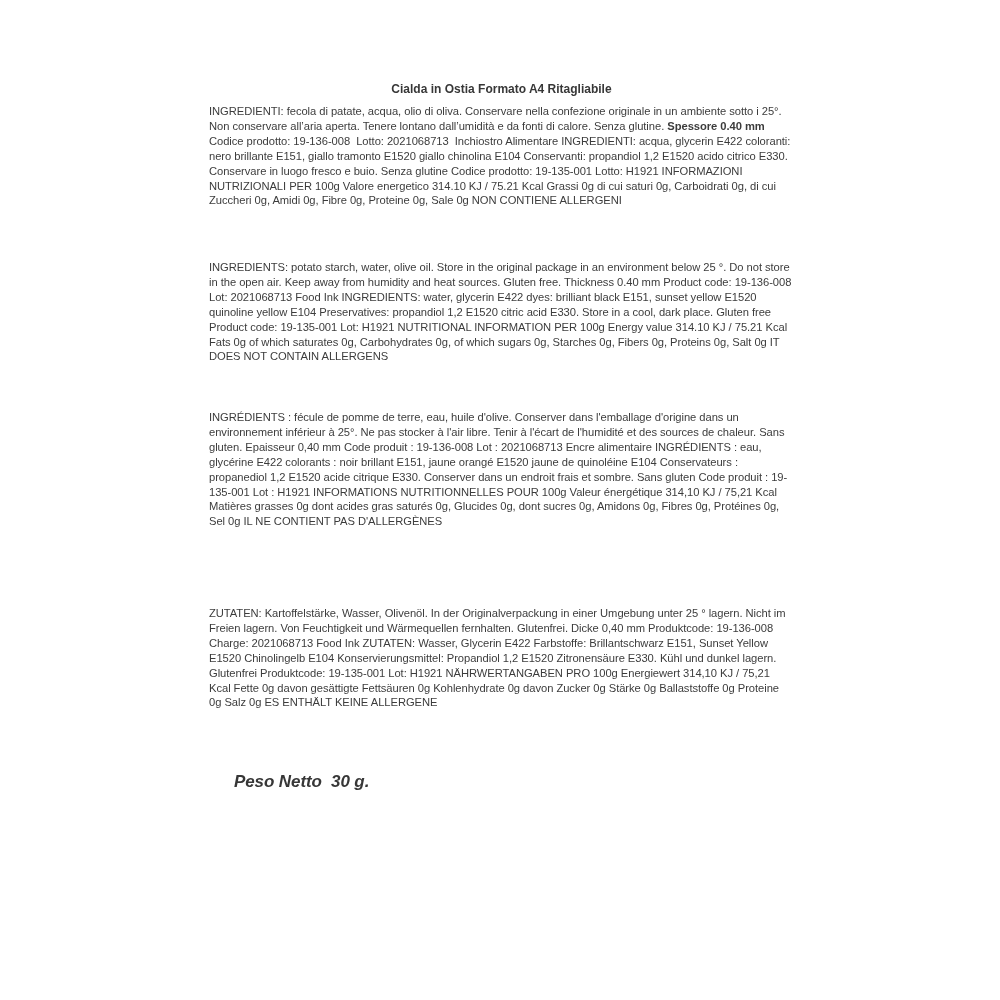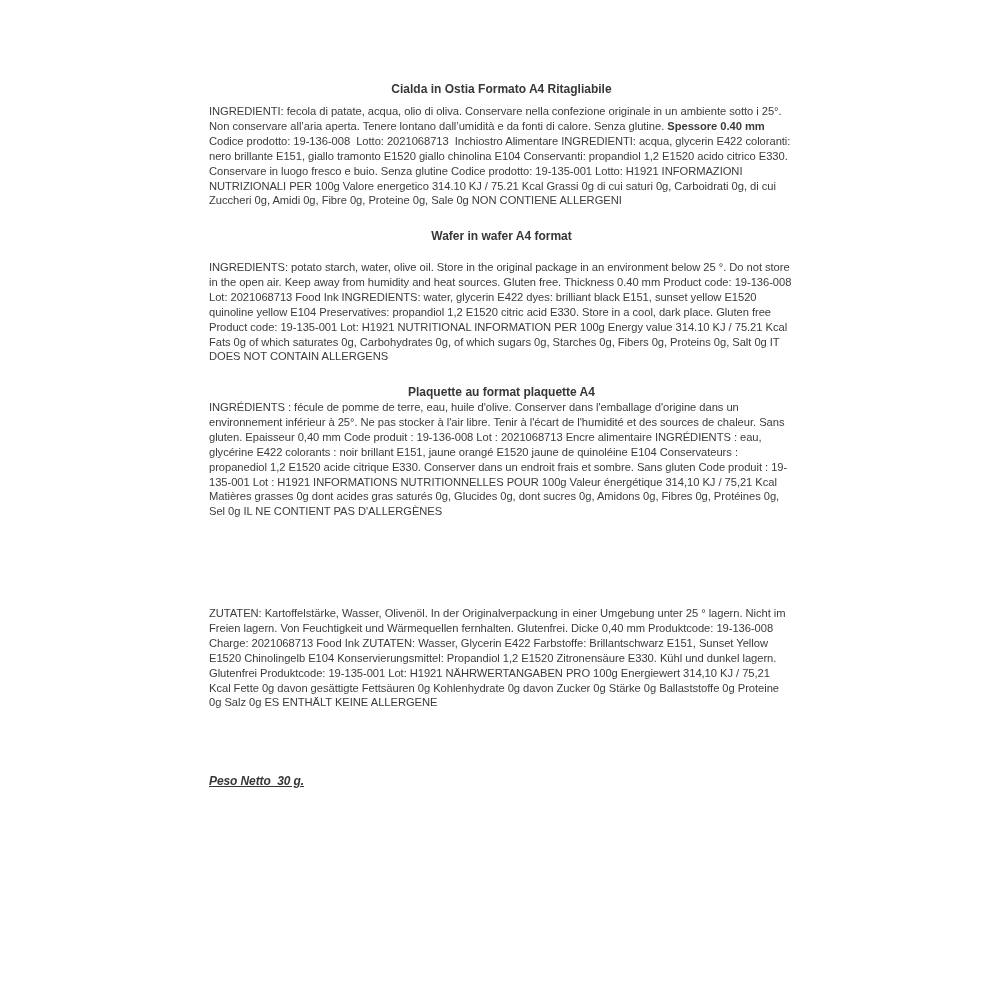--- a/index.html
+++ b/index.html
@@ -44,52 +44,50 @@
     text-align: left;
     color: #3c3c3c;
   }
   .para .seg-bold {
     font-weight: 600;
     text-align: right;
   }
   .footer-line {
     font-weight: bold;
     font-style: italic;
-    text-decoration: underline;
-    font-size: 12px;
+    font-size: 17px;
     line-height: 15px;
     letter-spacing: -0.1px;
     white-space: pre;
     color: #373737;
+    margin-left: 25px;
   }
   
   .h-it   { top: 82px; }
   .p-it   { top: 104px; }
   .h-en   { top: 229px; }
   .p-en   { top: 260px; }
   .h-fr   { top: 385px; }
-  .p-fr   { top: 400px; }
+  .p-fr   { top: 410px; }
   .h-de   { top: 556px; }
   .p-de   { top: 606px; }
   .f-peso { top: 774px; }
   .f-conf { top: 841px; }
 </style>
 </head>
 <body>
 
 <div class="page">
   <div class="doc">
 
     <div class="heading h-it">Cialda in Ostia Formato A4 Ritagliabile</div>
     <p class="para p-it"><span>INGREDIENTI: fecola di patate, acqua, olio di oliva. Conservare nella confezione originale in un ambiente sotto i 25°. Non conservare all’aria aperta. Tenere lontano dall’umidità e da fonti di calore. Senza glutine. </span><span class="seg-bold">Spessore 0.40 mm</span><span> Codice prodotto: 19-136-008  Lotto: 2021068713  Inchiostro Alimentare INGREDIENTI: acqua, glycerin E422 coloranti: nero brillante E151, giallo tramonto E1520 giallo chinolina E104 Conservanti: propandiol 1,2 E1520 acido citrico E330. Conservare in luogo fresco e buio. Senza glutine Codice prodotto: 19-135-001 Lotto: H1921 INFORMAZIONI NUTRIZIONALI PER 100g Valore energetico 314.10 KJ / 75.21 Kcal Grassi 0g di cui saturi 0g, Carboidrati 0g, di cui Zuccheri 0g, Amidi 0g, Fibre 0g, Proteine 0g, Sale 0g NON CONTIENE ALLERGENI</span></p>
 
-    <div class="heading h-en">Wafer in wafer A4 format</div>
     <p class="para p-en">INGREDIENTS: potato starch, water, olive oil. Store in the original package in an environment below 25 °. Do not store in the open air. Keep away from humidity and heat sources. Gluten free. Thickness 0.40 mm Product code: 19-136-008 Lot: 2021068713 Food Ink INGREDIENTS: water, glycerin E422 dyes: brilliant black E151, sunset yellow E1520 quinoline yellow E104 Preservatives: propandiol 1,2 E1520 citric acid E330. Store in a cool, dark place. Gluten free Product code: 19-135-001 Lot: H1921 NUTRITIONAL INFORMATION PER 100g Energy value 314.10 KJ / 75.21 Kcal Fats 0g of which saturates 0g, Carbohydrates 0g, of which sugars 0g, Starches 0g, Fibers 0g, Proteins 0g, Salt 0g IT DOES NOT CONTAIN ALLERGENS</p>
 
-    <div class="heading h-fr">Plaquette au format plaquette A4</div>
     <p class="para p-fr">INGRÉDIENTS : fécule de pomme de terre, eau, huile d'olive. Conserver dans l'emballage d'origine dans un environnement inférieur à 25°. Ne pas stocker à l'air libre. Tenir à l'écart de l'humidité et des sources de chaleur. Sans gluten. Epaisseur 0,40 mm Code produit : 19-136-008 Lot : 2021068713 Encre alimentaire INGRÉDIENTS : eau, glycérine E422 colorants : noir brillant E151, jaune orangé E1520 jaune de quinoléine E104 Conservateurs : propanediol 1,2 E1520 acide citrique E330. Conserver dans un endroit frais et sombre. Sans gluten Code produit : 19-135-001 Lot : H1921 INFORMATIONS NUTRITIONNELLES POUR 100g Valeur énergétique 314,10 KJ / 75,21 Kcal Matières grasses 0g dont acides gras saturés 0g, Glucides 0g, dont sucres 0g, Amidons 0g, Fibres 0g, Protéines 0g, Sel 0g IL NE CONTIENT PAS D'ALLERGÈNES</p>
 
     <p class="para p-de">ZUTATEN: Kartoffelstärke, Wasser, Olivenöl. In der Originalverpackung in einer Umgebung unter 25 ° lagern. Nicht im Freien lagern. Von Feuchtigkeit und Wärmequellen fernhalten. Glutenfrei. Dicke 0,40 mm Produktcode: 19-136-008 Charge: 2021068713 Food Ink ZUTATEN: Wasser, Glycerin E422 Farbstoffe: Brillantschwarz E151, Sunset Yellow E1520 Chinolingelb E104 Konservierungsmittel: Propandiol 1,2 E1520 Zitronensäure E330. Kühl und dunkel lagern. Glutenfrei Produktcode: 19-135-001 Lot: H1921 NÄHRWERTANGABEN PRO 100g Energiewert 314,10 KJ / 75,21 Kcal Fette 0g davon gesättigte Fettsäuren 0g Kohlenhydrate 0g davon Zucker 0g Stärke 0g Ballaststoffe 0g Proteine 0g Salz 0g ES ENTHÄLT KEINE ALLERGENE</p>
 
     <div class="footer-line f-peso">Peso Netto  30 g.</div>
 
 
   </div>
 </div>
 

